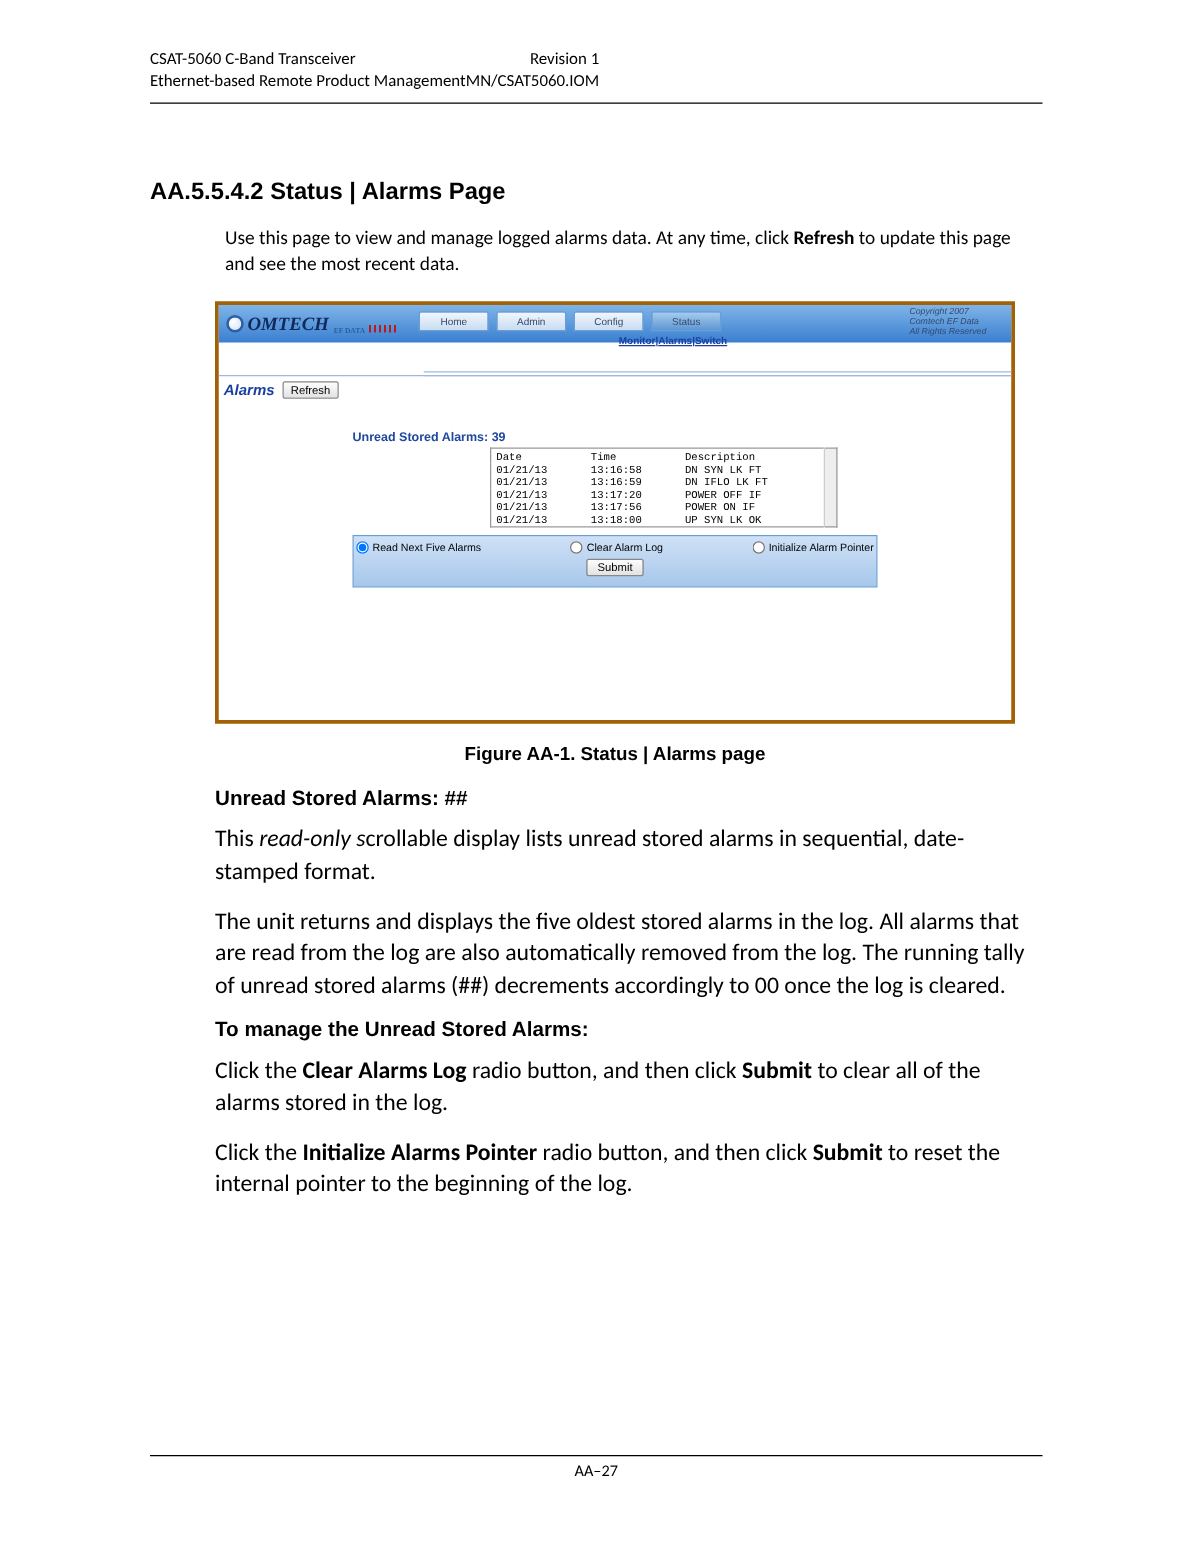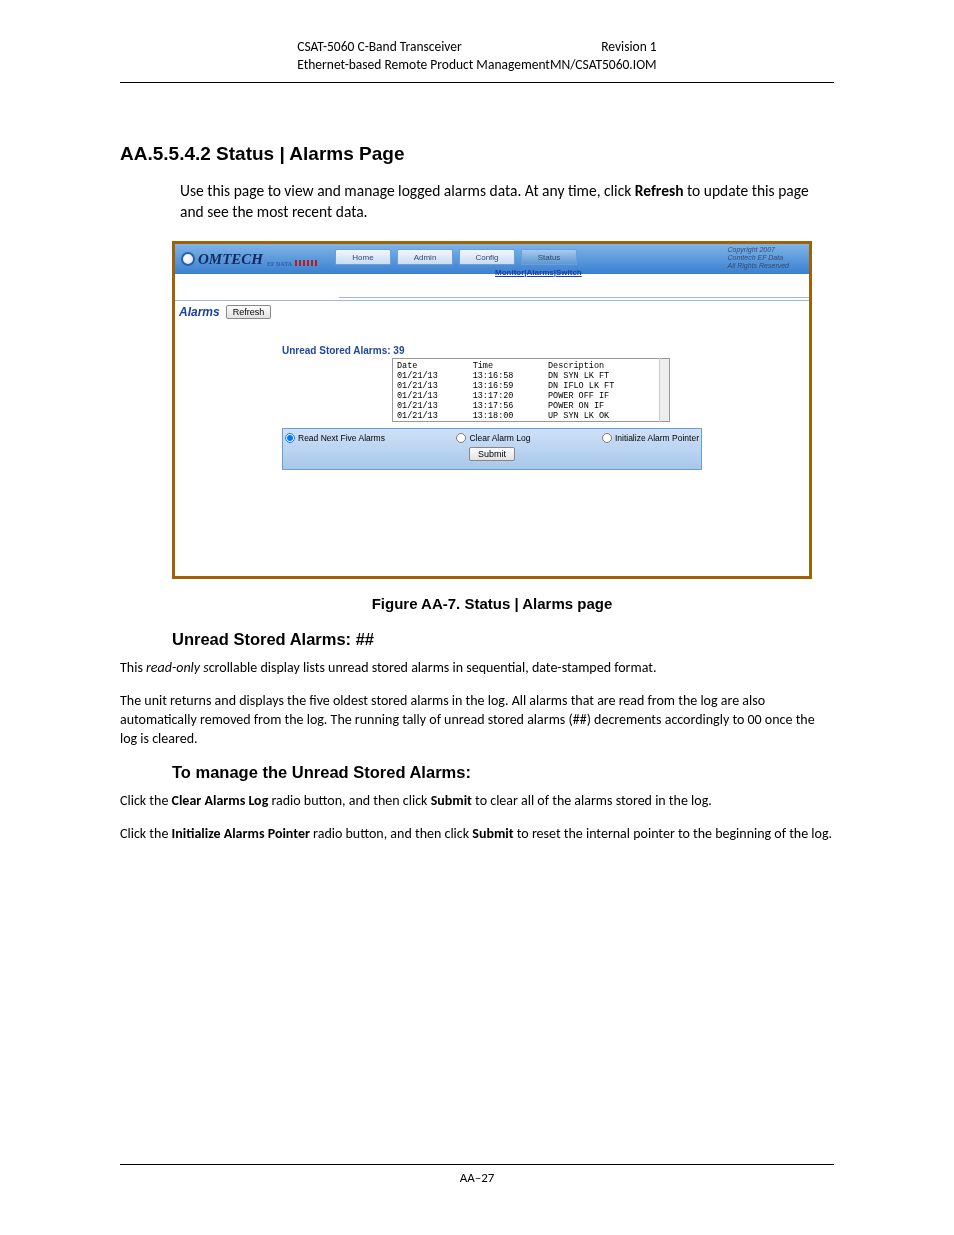--- a/index.html
+++ b/index.html
@@ -9,21 +9,21 @@
       background: #fff;
       font-family: Calibri, Arial, sans-serif;
       color: #000;
       position: relative;
     }
     .page {
       padding: 38px 120px 0 120px;
     }
     .header-row {
       display: flex;
-      justify-content: center;
+      justify-content: flex-start;
       font-size: 13.5px;
       line-height: 1.35;
       margin-bottom: 8px;
     }
     .header-left { text-align: left; }
     .header-right { text-align: right; }
     .hr-top { border: none; border-top: 1px solid #000; margin-bottom: 60px; }
     .section-heading {
       font-family: Arial, sans-serif;
       font-weight: bold;
@@ -157,22 +157,22 @@
       font-family: Arial, sans-serif;
       font-weight: bold; font-size: 15px; text-align: center;
       margin-top: 16px; margin-bottom: 18px;
       margin-left: 52px; width: 640px;
     }
     .sub-h3 {
       font-family: Arial, sans-serif; font-weight: bold; font-size: 16.5px;
       margin-left: 52px; margin-bottom: 10px; margin-top: 8px;
     }
     .para {
-      font-size: 14px; line-height: 1.35;
-      margin-bottom: 14px;
+      font-size: 19px; line-height: 1.35;
+      margin-left: 52px; margin-bottom: 14px;
     }
     .para .ital { font-style: italic; }
     .para b, .body-text b { font-weight: bold; }
 
     .footer-line {
       position: absolute; left: 120px; right: 120px; bottom: 70px;
       border-top: 1px solid #000;
     }
     .footer-text {
       position: absolute; left: 0; right: 0; bottom: 50px;
@@ -279,21 +279,21 @@
         </label>
         <label class="radiogrp">
           <input type="radio" style="">
           <span>Initialize Alarm Pointer</span>
         </label>
         <button class="submitbtn">Submit</button>
       </div>
     </div>
   </div>
 
-  <div class="figure-caption">Figure AA-7. Status | Alarms page</div>
+  <div class="figure-caption">Figure AA-1. Status | Alarms page</div>
 
   <h3 class="sub-h3">Unread Stored Alarms: ##</h3>
 
   <p class="para">
     <span>This </span><span class="ital">read-only s</span><span>crollable display lists unread stored alarms in sequential, date-stamped format.</span>
   </p>
 
   <p class="para">The unit returns and displays the five oldest stored alarms in the log. All alarms that are read from the log are also automatically removed from the log. The running tally of unread stored alarms (##) decrements accordingly to 00 once the log is cleared.</p>
 
   <h3 class="sub-h3">To manage the Unread Stored Alarms:</h3>

